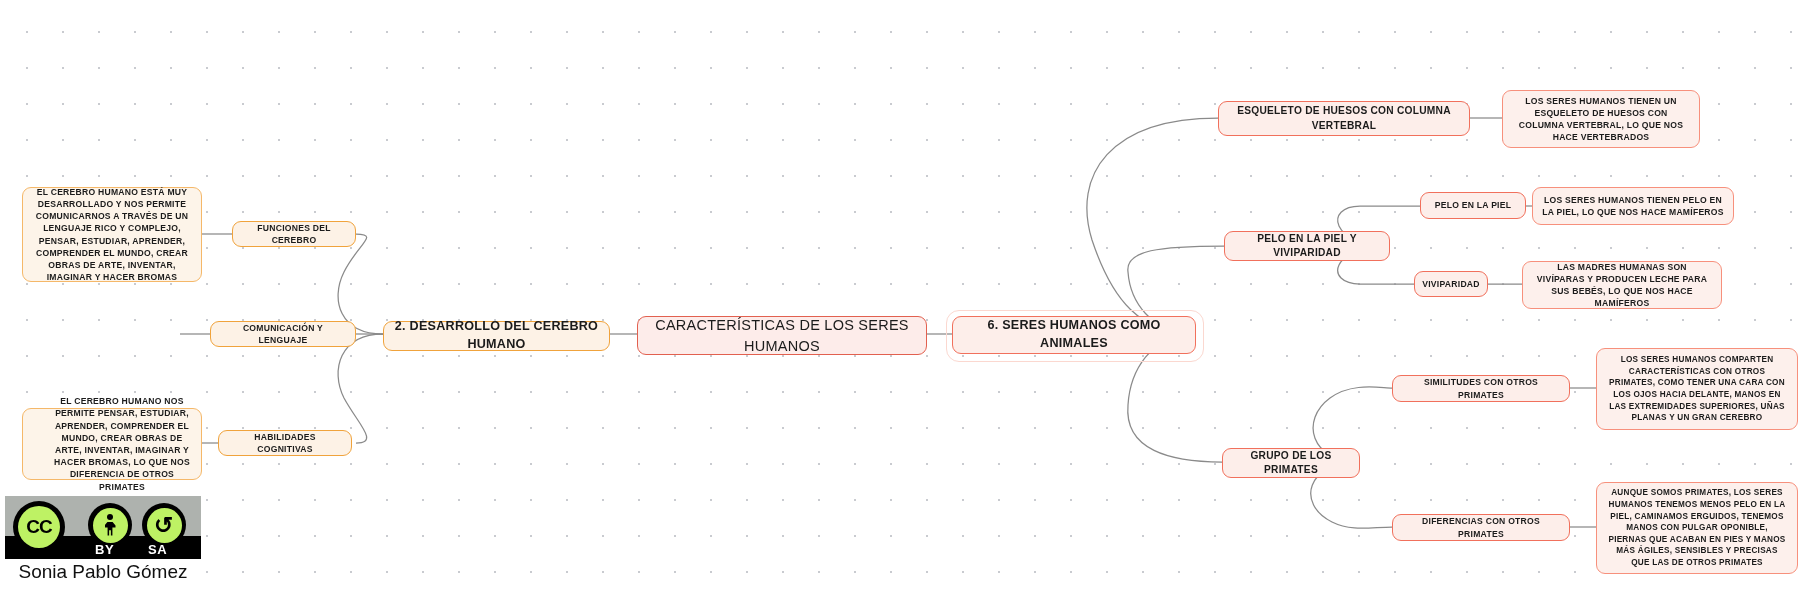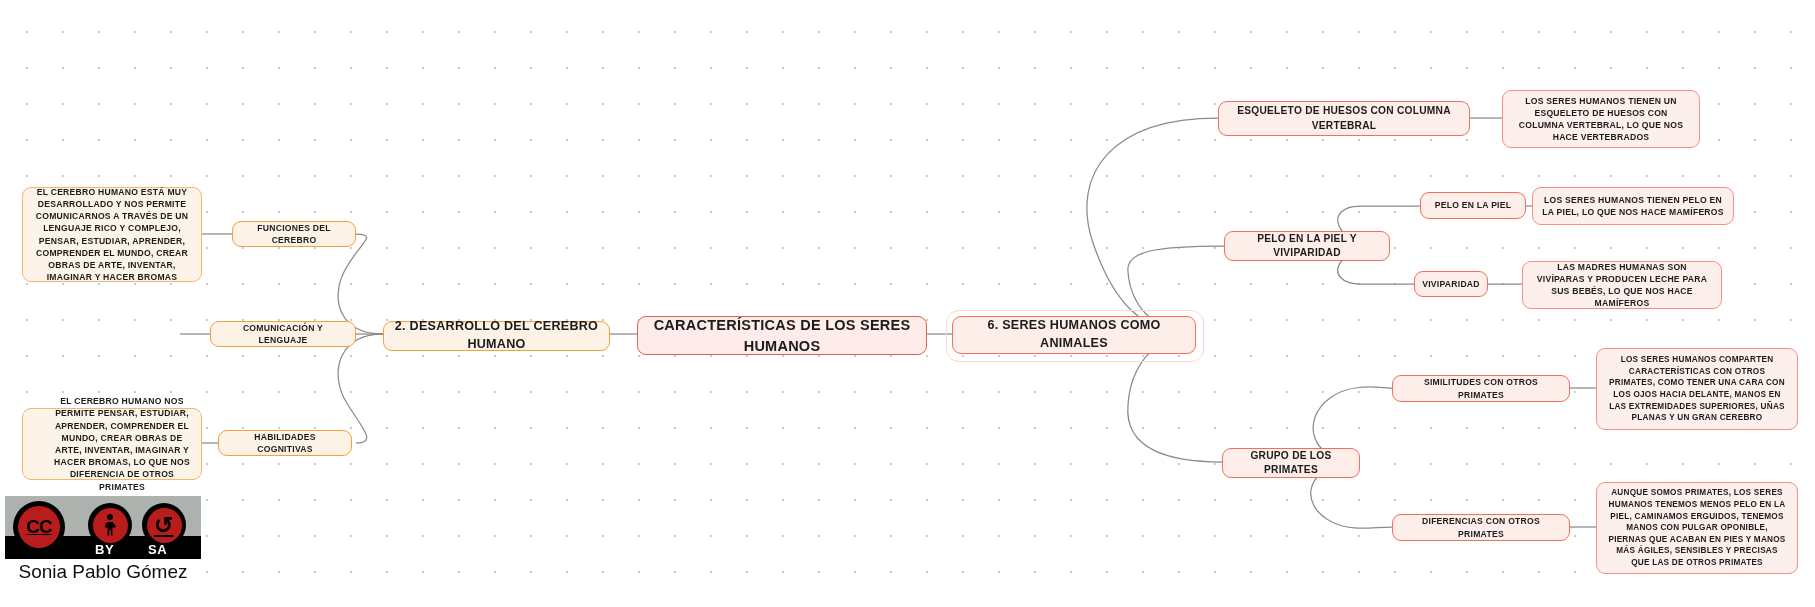--- a/index.html
+++ b/index.html
@@ -42,21 +42,21 @@
   .t-orange  { background: #fdf2e6; border-color: #f0a33c; }
   .t-orangesoft { background: #fdf4e9; border-color: #f5b869; }
 
   .sel-ring {
     position: absolute;
     border: 1.4px solid #fbd8d0;
     border-radius: 13px;
     background: transparent;
   }
 
-  .title-lg { font-size: 14.5px; font-weight: 700; }
+  .title-lg { font-size: 14.5px; font-weight: 400; }
   .title-md { font-size: 12.6px; font-weight: 600; }
   .title-sm { font-size: 10.2px; font-weight: 600; }
   .body-xs  { font-size: 8.6px; font-weight: 600; }
   .body-xxs { font-size: 8.2px; font-weight: 600; }
 
   
   #cc-wrap { position: absolute; left: 5px; top: 496px; width: 200px; }
   #cc-badge {
     width: 196px; height: 63px;
     background: #aeb2ae;
@@ -67,23 +67,23 @@
     position: absolute; left: 0; bottom: 0; width: 100%; height: 23px; background: #000;
   }
   #cc-badge .circ {
     position: absolute; border-radius: 50%;
     background: #000; display: flex; align-items: center; justify-content: center;
   }
   .cc-big { left: 8px; top: 5px; width: 52px; height: 52px; }
   .cc-sm1 { left: 83px; top: 7px; width: 44px; height: 44px; }
   .cc-sm2 { left: 137px; top: 7px; width: 44px; height: 44px; }
   .cc-inner {
-    border-radius: 50%; background: #b91c1c;
+    border-radius: 50%; background: #bef264;
     display: flex; align-items: center; justify-content: center;
-    color: #000; font-weight: 700; text-decoration: underline;
+    color: #000; font-weight: 700;
   }
   .cc-big .cc-inner { width: 42px; height: 42px; font-size: 19px; letter-spacing: -1px; }
   .cc-sm1 .cc-inner, .cc-sm2 .cc-inner { width: 35px; height: 35px; font-size: 17px; }
   .cc-label {
     position: absolute; bottom: 2px; color: #fff; font-size: 13px; font-weight: 700; letter-spacing: .5px;
   }
   .cc-label.by { left: 90px; }
   .cc-label.sa { left: 143px; }
   #cc-author {
     width: 196px; text-align: center; font-size: 19px; color: #111; margin-top: 2px;

